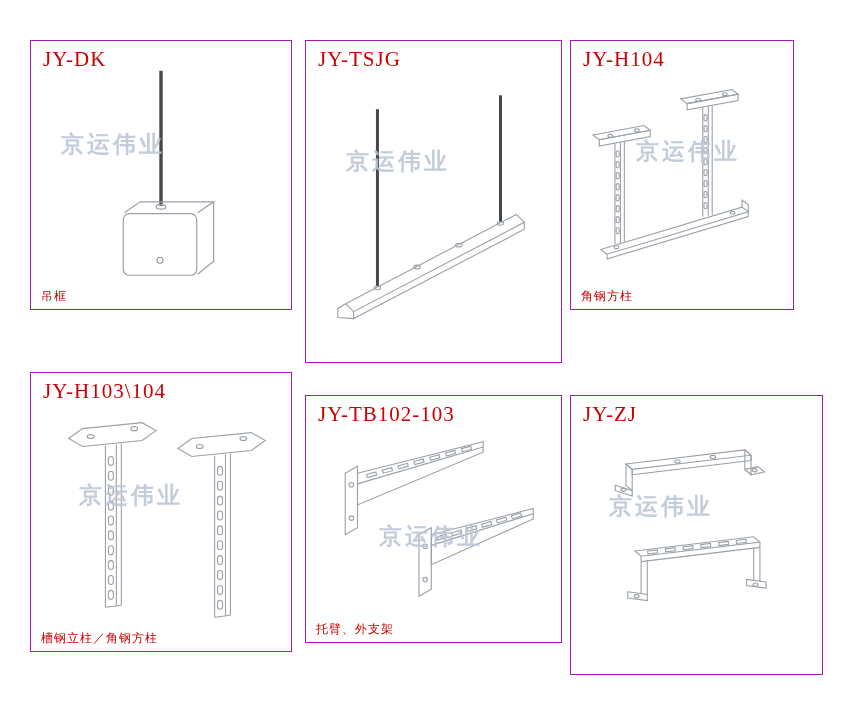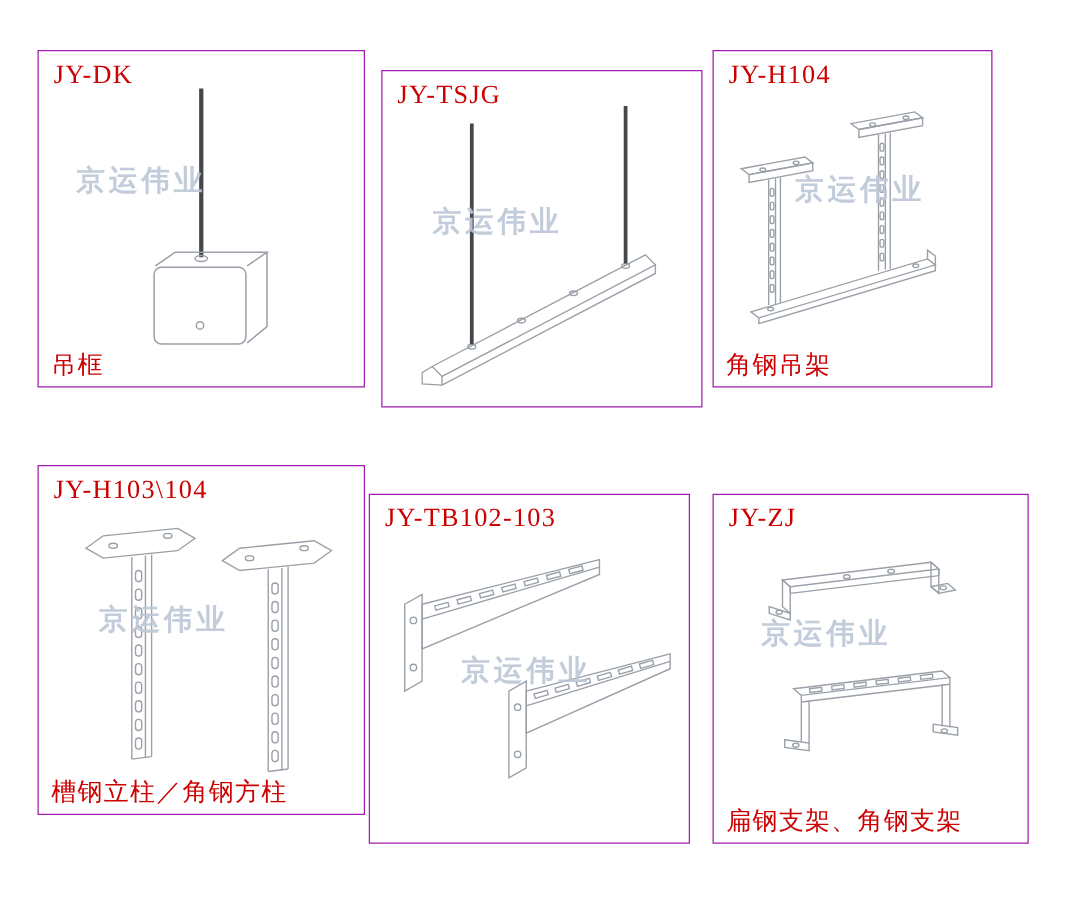--- a/index.html
+++ b/index.html
@@ -2,21 +2,21 @@
 <html><head>
 <meta charset="utf-8">
 <style>
   html,body { margin:0; padding:0; background:#ffffff; }
   .page { position:relative; width:861px; height:720px; background:#ffffff; overflow:hidden;
           font-family:"Liberation Serif","DejaVu Serif",serif; }
   .panel { position:absolute; border:1px solid #a21caf; background:#ffffff; box-sizing:border-box; }
   .drawing { position:absolute; left:0; top:0; width:100%; height:100%; }
   .code { position:absolute; top:6px; left:12px; font-size:21px; color:#cc0000;
           letter-spacing:1px; white-space:nowrap; }
-  .name { position:absolute; bottom:4px; left:10px; font-size:20px; color:#cc0000;
+  .name { position:absolute; bottom:4px; left:10px; font-size:12px; color:#cc0000;
           letter-spacing:1px; white-space:nowrap; }
   .watermark { position:absolute; font-size:23px; font-weight:bold; color:#bdc7d7;
                letter-spacing:3px; opacity:.9; white-space:nowrap; }
   svg * { vector-effect:non-scaling-stroke; }
 </style>
 </head>
 <body>
 
 <div class="page">
 
@@ -28,21 +28,21 @@
         <path d="M94 173 L110 162 L184 162 L168 173 M184 162 L184 222 L168 235"></path>
         <ellipse cx="131" cy="167" rx="5" ry="2.4"></ellipse>
         <circle cx="130" cy="221" r="3"></circle>
       </g>
     </svg>
     <div class="code">JY-DK</div>
     <div class="watermark" style="left:30px;top:88px">京运伟业</div>
     <div class="name">吊框</div>
   </section>
 
-  <section class="panel" style="left:305px;top:56px;width:257px;height:270px">
+  <section class="panel" style="left:305px;top:40px;width:257px;height:323px">
     <svg class="drawing" viewBox="0 0 257 270">
       <g stroke="#9aa0a8" stroke-width="1.1" fill="none">
         <polygon points="40,238 212,148 220,156 48,246"></polygon>
         <polyline points="48,246 48,253 220,163 220,156"></polyline>
         <path d="M40 238 L32 243 L32 252 L48 253"></path>
         <ellipse cx="72" cy="222" rx="3.2" ry="1.9"></ellipse>
         <ellipse cx="112" cy="201" rx="3.2" ry="1.9"></ellipse>
         <ellipse cx="154" cy="179" rx="3.2" ry="1.9"></ellipse>
         <ellipse cx="196" cy="157" rx="3.2" ry="1.9"></ellipse>
       </g>
@@ -94,21 +94,21 @@
 
         <polygon points="38,230 218,176 226,182 46,236"></polygon>
         <polyline points="46,236 46,242 226,188 226,182"></polyline>
         <path d="M218,176 L218,167 L226,173 L226,182"></path>
         <ellipse cx="58" cy="227" rx="3" ry="1.8"></ellipse>
         <ellipse cx="206" cy="183" rx="3" ry="1.8"></ellipse>
       </g>
     </svg>
     <div class="code">JY-H104</div>
     <div class="watermark" style="left:65px;top:95px">京运伟业</div>
-    <div class="name">角钢吊架</div>
+    <div class="name">角钢方柱</div>
   </section>
 
   <section class="panel" style="left:30px;top:372px;width:262px;height:280px">
     <svg class="drawing" viewBox="0 0 262 280">
       <g stroke="#9aa0a8" stroke-width="1.1" fill="none">
 
         <polygon points="38,66 52,56 112,50 126,58 112,68 52,74"></polygon>
         <ellipse cx="60" cy="64" rx="3.4" ry="2"></ellipse>
         <ellipse cx="104" cy="56" rx="3.4" ry="2"></ellipse>
         <line x1="75" y1="73" x2="75" y2="236"></line>
@@ -143,21 +143,21 @@
         <rect x="188" y="199" width="5" height="9" rx="2.5"></rect>
         <rect x="188" y="214" width="5" height="9" rx="2.5"></rect>
         <rect x="188" y="229" width="5" height="9" rx="2.5"></rect>
       </g>
     </svg>
     <div class="code">JY-H103\104</div>
     <div class="watermark" style="left:48px;top:107px">京运伟业</div>
     <div class="name">槽钢立柱／角钢方柱</div>
   </section>
 
-  <section class="panel" style="left:295px;top:395px;width:257px;height:280px">
+  <section class="panel" style="left:305px;top:395px;width:257px;height:248px">
     <svg class="drawing" viewBox="0 0 257 280">
       <g stroke="#9aa0a8" stroke-width="1.1" fill="none">
 
         <polygon points="28,88 42,80 42,150 28,158"></polygon>
         <circle cx="35" cy="101" r="2.6"></circle>
         <circle cx="35" cy="139" r="2.6"></circle>
         <polygon points="42,88 185,52 185,64 42,124"></polygon>
         <line x1="42" y1="100" x2="185" y2="58"></line>
         <rect x="52.5" y="87.8" width="11" height="3.6" transform="rotate(-15 58 89.6)"></rect>
         <rect x="70.5" y="82.9" width="11" height="3.6" transform="rotate(-15 76 84.7)"></rect>
@@ -175,20 +175,21 @@
         <rect x="132.5" y="158.8" width="11" height="3.6" transform="rotate(-16 138 160.6)"></rect>
         <rect x="149.5" y="154" width="11" height="3.6" transform="rotate(-16 155 155.8)"></rect>
         <rect x="166.5" y="149.1" width="11" height="3.6" transform="rotate(-16 172 150.9)"></rect>
         <rect x="183.5" y="144.3" width="11" height="3.6" transform="rotate(-16 189 146.1)"></rect>
         <rect x="200.5" y="139.4" width="11" height="3.6" transform="rotate(-16 206 141.2)"></rect>
         <rect x="217.5" y="134.6" width="11" height="3.6" transform="rotate(-16 223 136.4)"></rect>
       </g>
     </svg>
     <div class="code">JY-TB102-103</div>
     <div class="watermark" style="left:73px;top:125px">京运伟业</div>
+    <div class="name">托臂、外支架</div>
   </section>
 
   <section class="panel" style="left:570px;top:395px;width:253px;height:280px">
     <svg class="drawing" viewBox="0 0 283 280">
       <g stroke="#9aa0a8" stroke-width="1.1" fill="none">
 
         <polygon points="62,60 196,44 203,50 69,66"></polygon>
         <line x1="69" y1="72" x2="203" y2="56"></line>
         <path d="M69 66 L69 72 M203 50 L203 56"></path>
         <polygon points="62,60 69,66 69,90 62,84"></polygon>
@@ -214,16 +215,15 @@
         <polygon points="64,204 86,207 86,214 64,211"></polygon>
         <ellipse cx="74" cy="209" rx="2.8" ry="1.8"></ellipse>
         <line x1="206" y1="154" x2="206" y2="192"></line>
         <line x1="213" y1="154" x2="213" y2="193"></line>
         <polygon points="198,190 220,193 220,200 198,197"></polygon>
         <ellipse cx="208" cy="196" rx="2.8" ry="1.8"></ellipse>
       </g>
     </svg>
     <div class="code">JY-ZJ</div>
     <div class="watermark" style="left:38px;top:95px">京运伟业</div>
-    <div class="name">扁钢支架、角钢支架</div>
   </section>
 
 </div>
 
 </body></html>

